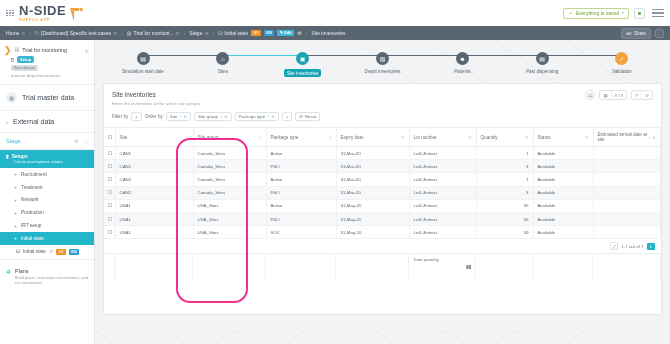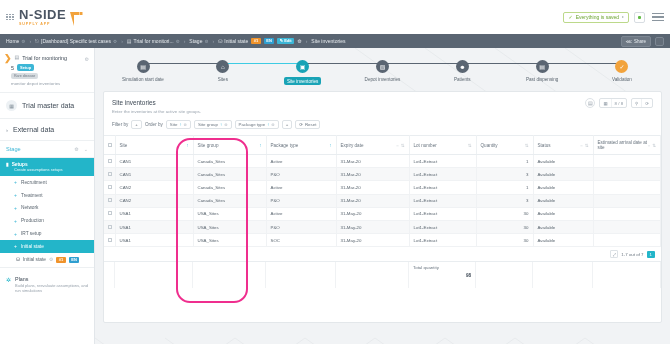--- a/index.html
+++ b/index.html
@@ -6,21 +6,21 @@
   html,body { width:670px; height:344px; overflow:hidden; }
   body {
     font-family: "Liberation Sans", sans-serif;
     font-size: 6px;
     color: #3f4a56;
     background: #ffffff;
   }
   .app { position:relative; width:670px; height:344px; }
 
   
-  .topbar { height:34px; background:#ffffff; display:flex; align-items:center; padding:0 6px; position:relative; }
+  .topbar { height:26px; background:#ffffff; display:flex; align-items:center; padding:0 6px; position:relative; }
   .waffle { display:grid; grid-template-columns:repeat(3,2px); grid-gap:1px; margin-right:5px; }
   .waffle i { width:1.5px; height:1.5px; background:#9aa4ae; display:block; }
   .brand { display:flex; align-items:flex-end; }
   .brand-txt { font-size:13px; font-weight:bold; letter-spacing:0.5px; color:#4b5563; line-height:1; }
   .brand-sub { font-size:3.6px; font-weight:bold; letter-spacing:0.9px; color:#f2a33c; margin-top:1px; }
   .brand-mark { width:14px; height:15px; margin-left:3px; position:relative; }
   .brand-mark svg { display:block; }
   .topbar-right { margin-left:auto; display:flex; align-items:center; gap:5px; }
   .saved-pill {
     border:1px solid #bcd98a; color:#6aa32f; background:#fff;

